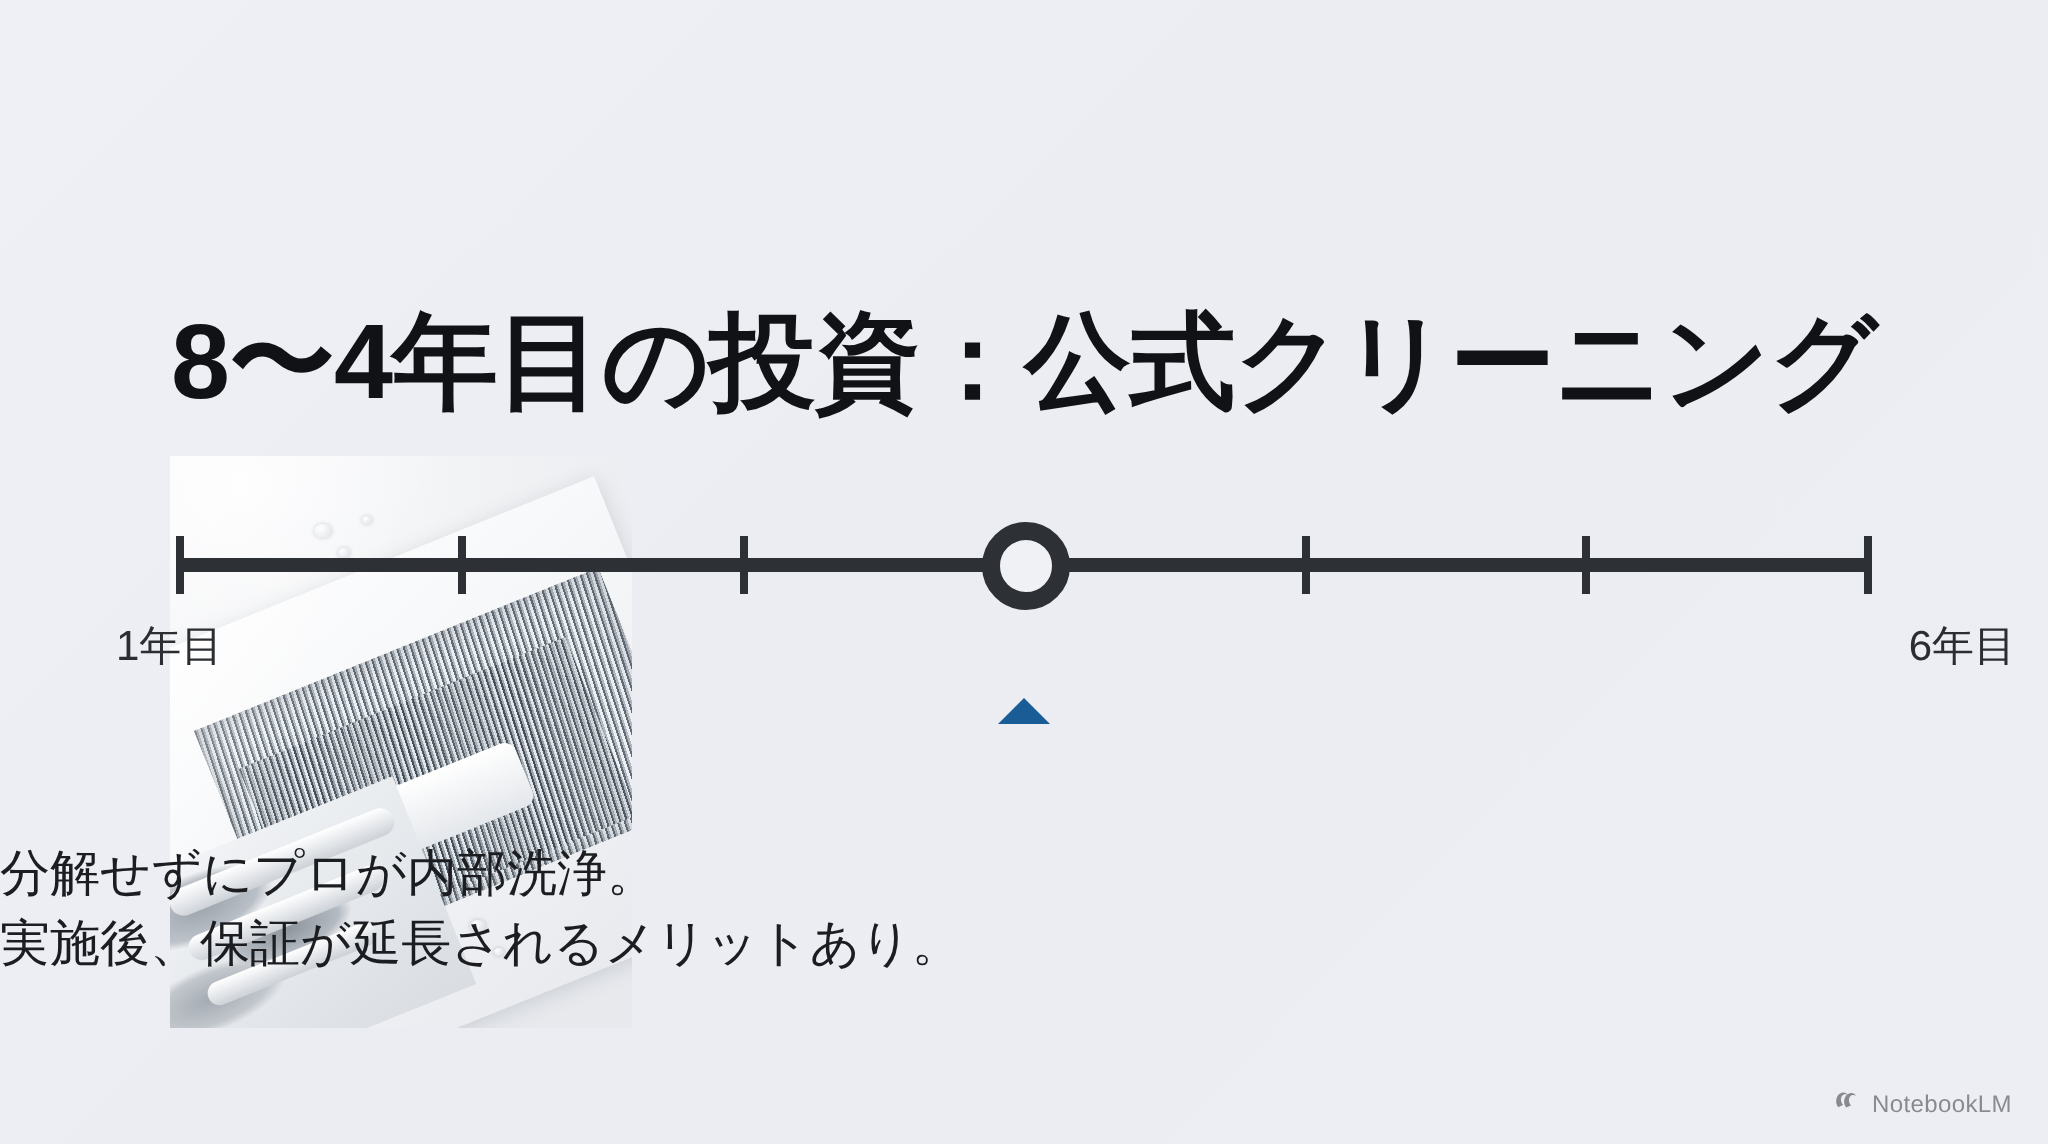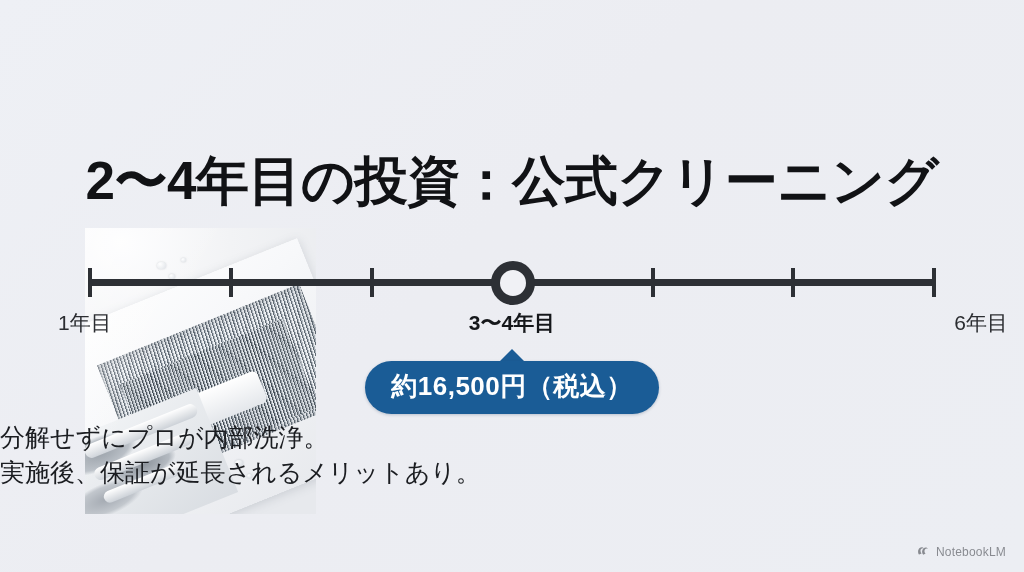--- a/index.html
+++ b/index.html
@@ -263,21 +263,21 @@
     font-size: 12px;
     color: #4b4e54;
     letter-spacing: 0.2px;
   }
 </style>
 </head>
 <body>
 
 <div id="slide">
 
-  <div id="slide-title">2〜4年目の投資：公式クリーニング</div>
+  <div id="slide-title">8〜4年目の投資：公式クリーニング</div>
 
   <div id="photo">
     <div class="ph-bg"></div>
     <div class="ph-shell"></div>
     <div class="ph-fins"></div>
     <div class="ph-fins2"></div>
     <div class="ph-frame"></div>
     <div class="ph-parts"></div>
     <div class="ph-hose h1"></div>
     <div class="ph-hose h2"></div>
@@ -294,27 +294,25 @@
   <div id="timeline">
     <div class="tl-axis"></div>
     <div class="tl-tick" style="left:88px;"></div>
     <div class="tl-tick" style="left:229px;"></div>
     <div class="tl-tick" style="left:370px;"></div>
     <div class="tl-tick" style="left:651px;"></div>
     <div class="tl-tick" style="left:791px;"></div>
     <div class="tl-tick" style="left:932px;"></div>
     <div class="tl-marker"></div>
     <div class="tl-label left">1年目</div>
-    <div class="tl-label center">3〜4年目</div>
     <div class="tl-label right">6年目</div>
   </div>
 
   <div id="badge-wrap">
     <div id="badge-pointer"></div>
-    <div id="badge">約16,500円（税込）</div>
   </div>
 
   <div id="body-copy">
     <div class="line">分解せずにプロが内部洗浄。</div>
     <div class="line">実施後、保証が延長されるメリットあり。</div>
   </div>
 
   <div id="watermark">
     <span>
       <svg width="14" height="12" viewBox="0 0 14 12" aria-hidden="true">

